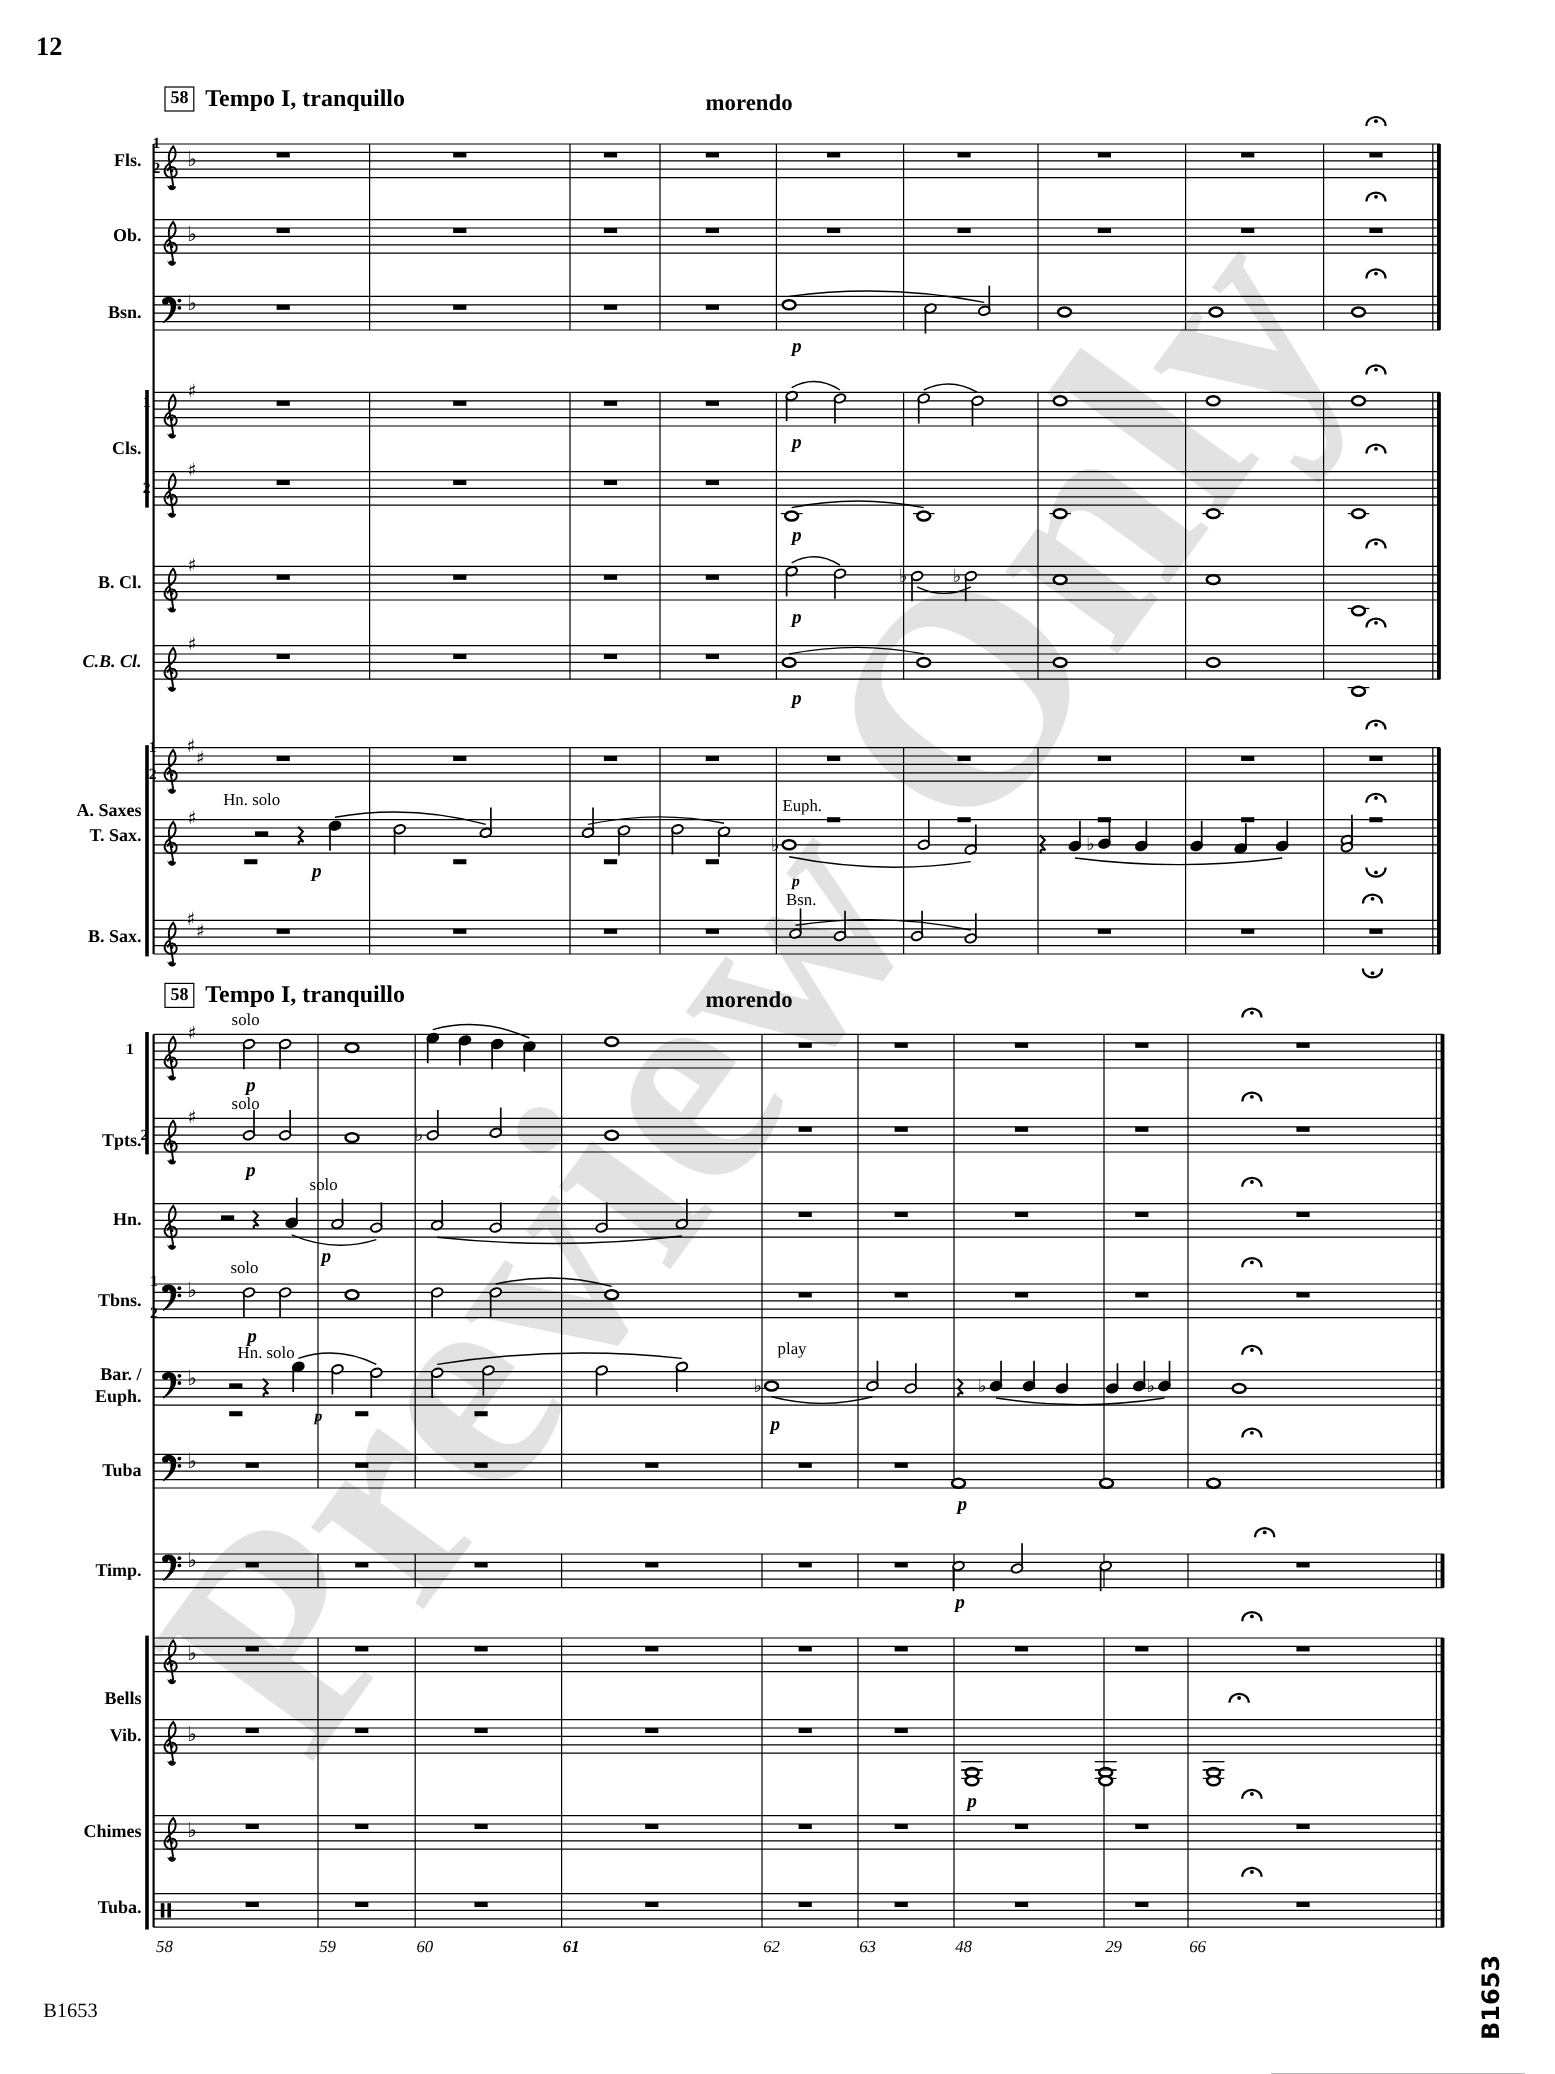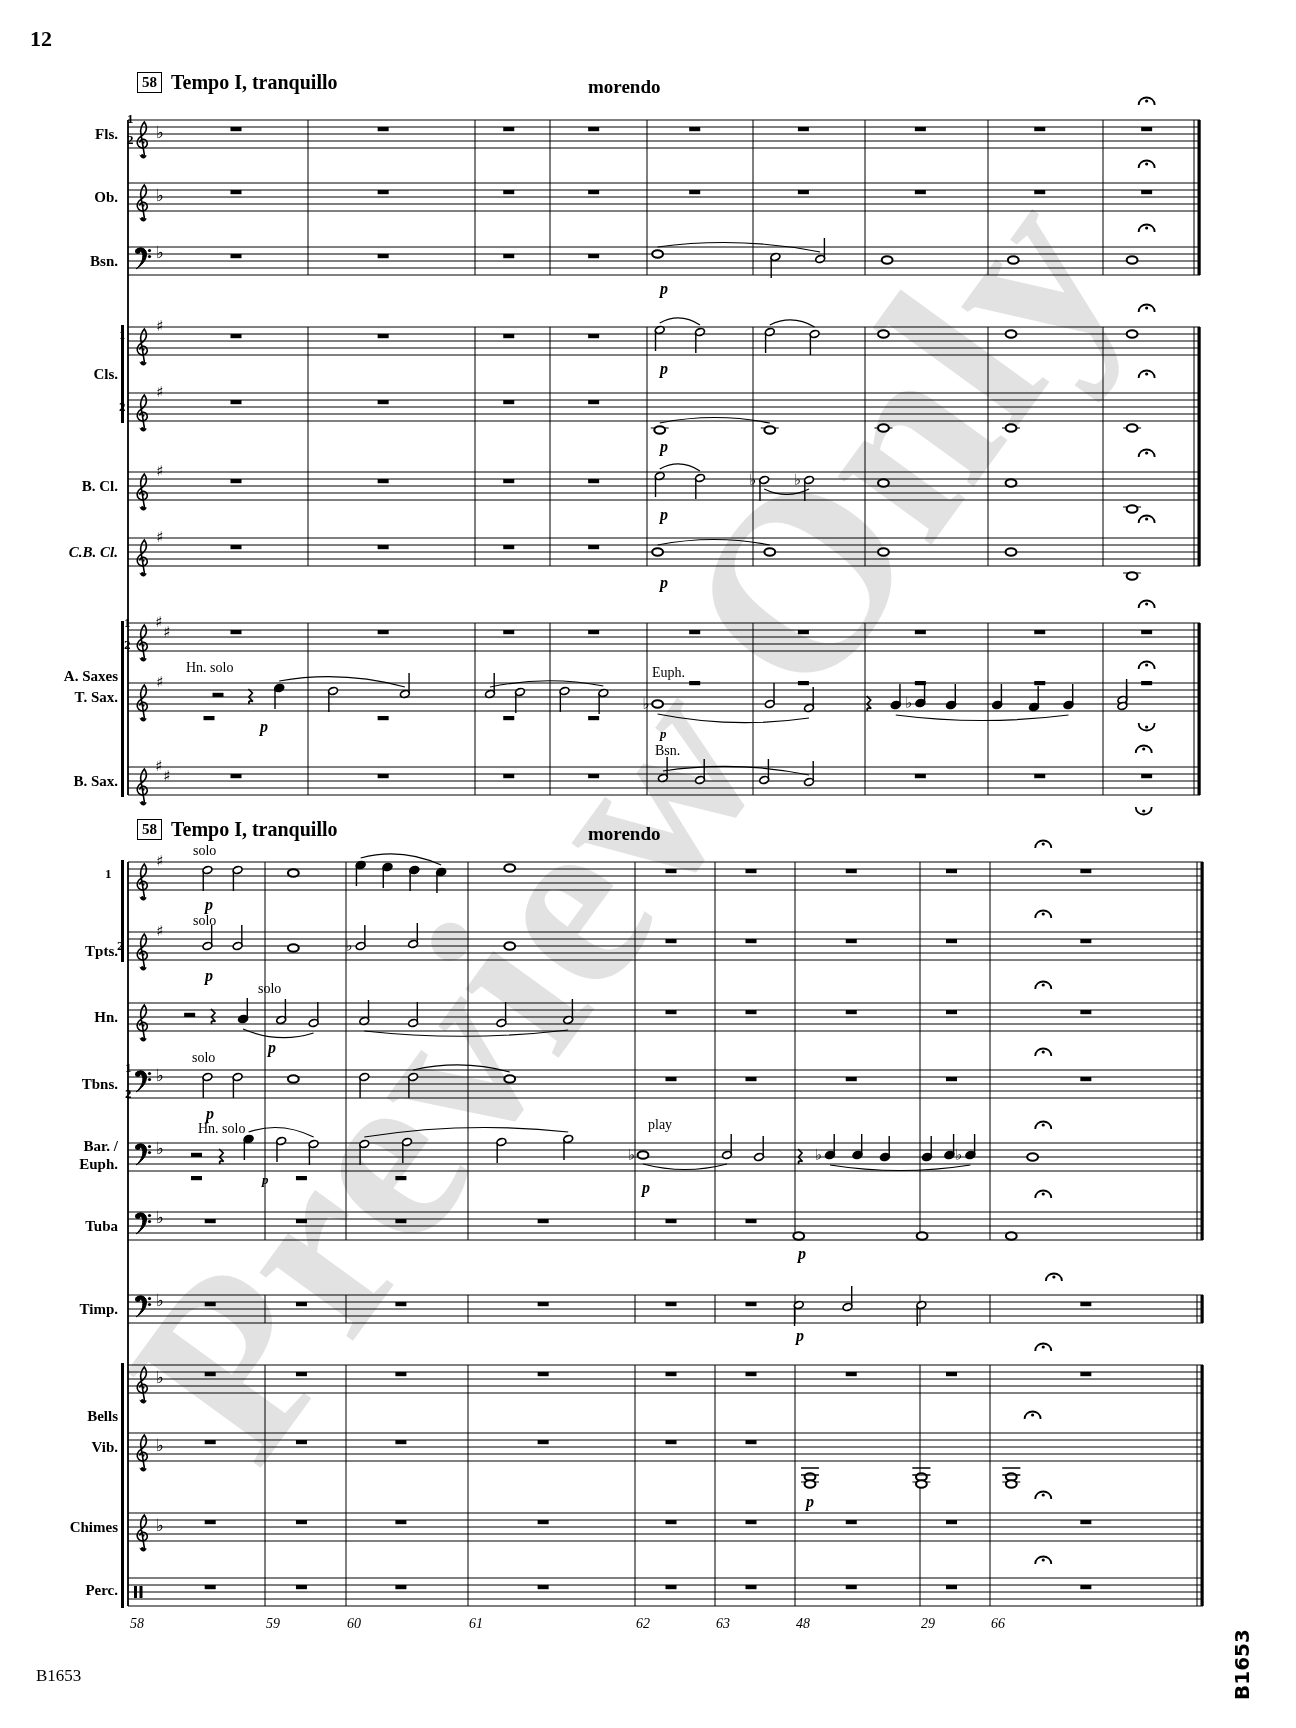--- a/index.html
+++ b/index.html
@@ -775,21 +775,21 @@
     <div class="txt lbl" style="left: 0px; top: 903px; margin-top: 40px;">Tpts.</div>
     <div class="txt lbl" style="left: 0px; top: 1009px;">Hn.</div>
     <div class="txt lbl" style="left: 0px; top: 1076px;">Tbns.</div>
     <div class="txt lbl" style="left: 0px; top: 1138px;">Bar. /</div>
     <div class="txt lbl" style="left: 0px; top: 1156px;">Euph.</div>
     <div class="txt lbl" style="left: 0px; top: 1218px;">Tuba</div>
     <div class="txt lbl" style="left: 0px; top: 1301px;">Timp.</div>
     <div class="txt lbl" style="left: 0px; top: 1371px; margin-top: 37px;">Bells</div>
     <div class="txt lbl" style="left: 0px; top: 1439px;">Vib.</div>
     <div class="txt lbl" style="left: 0px; top: 1519px;">Chimes</div>
-    <div class="txt lbl" style="left: 0px; top: 1582px;">Perc.</div>
+    <div class="txt lbl" style="left: 0px; top: 1582px;">Tuba.</div>
     <div class="txt num" style="left: 127px; top: 111px;">1</div>
     <div class="txt num" style="left: 127px; top: 132px;">2</div>
     <div class="txt num" style="left: 119px; top: 327px;">1</div>
     <div class="txt num" style="left: 119px; top: 399px;">2</div>
     <div class="txt num" style="left: 124px; top: 615px;">1</div>
     <div class="txt num" style="left: 124px; top: 637px;">2</div>
     <div class="txt num" style="left: 105px; top: 866px;">1</div>
     <div class="txt num" style="left: 117px; top: 938px;">2</div>
     <div class="txt num" style="left: 125px; top: 1060px;">1</div>
     <div class="txt num" style="left: 125px; top: 1086px;">2</div>
@@ -814,19 +814,19 @@
     <div class="txt anno" style="left: 198px; top: 1121px;">Hn. solo</div>
     <div class="txt dyn2" style="left: 262px; top: 1172px;">p</div>
     <div class="txt anno" style="left: 648px; top: 1117px;">play</div>
     <div class="txt dyn" style="left: 642px; top: 1179px;">p</div>
     <div class="txt dyn" style="left: 798px; top: 1245px;">p</div>
     <div class="txt dyn" style="left: 796px; top: 1327px;">p</div>
     <div class="txt dyn" style="left: 806px; top: 1493px;">p</div>
     <div class="txt mnum" style="left: 130px; top: 1616px;">58</div>
     <div class="txt mnum" style="left: 266px; top: 1616px;">59</div>
     <div class="txt mnum" style="left: 347px; top: 1616px;">60</div>
-    <div class="txt mnum" style="left: 469px; top: 1616px;">61</div>
+    <div class="txt mnum" style="left: 469px; top: 1616px; font-weight: bold;">61</div>
     <div class="txt mnum" style="left: 636px; top: 1616px;">62</div>
     <div class="txt mnum" style="left: 716px; top: 1616px;">63</div>
     <div class="txt mnum" style="left: 796px; top: 1616px;">48</div>
     <div class="txt mnum" style="left: 921px; top: 1616px;">29</div>
     <div class="txt mnum" style="left: 991px; top: 1616px;">66</div>
   </div>
 
 </body></html>

